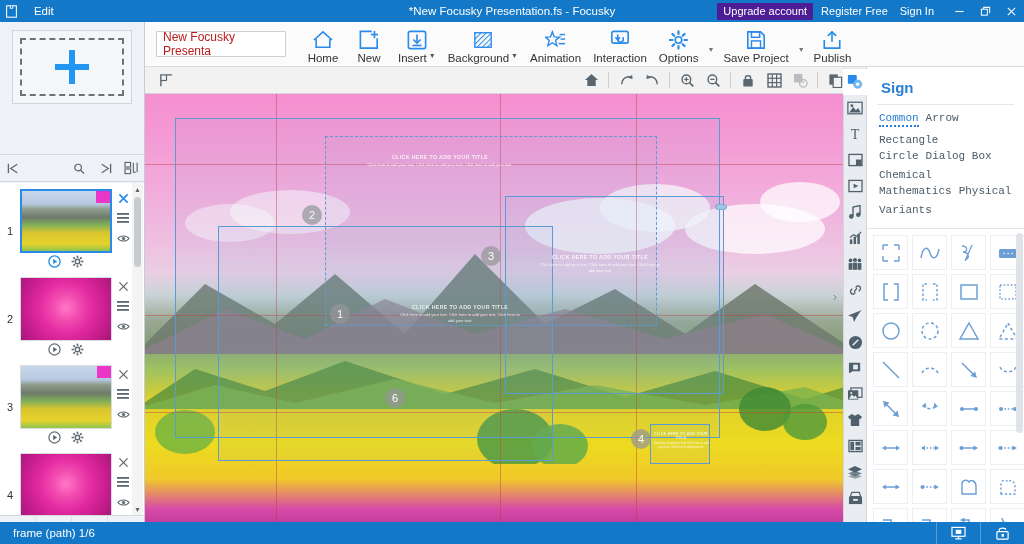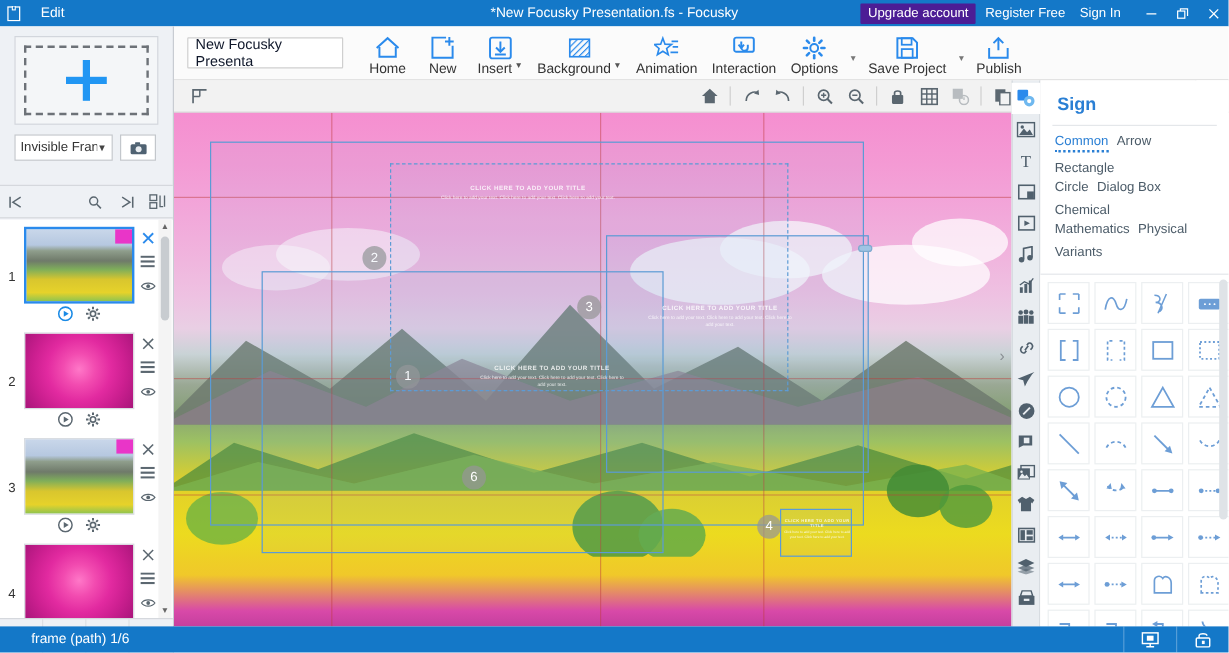--- a/index.html
+++ b/index.html
@@ -40,21 +40,21 @@
   }
 
   
   .ribbon {
     position:absolute; left:145px; top:22px; width:879px; height:45px;
     background:#fbfbfb; border-bottom:1px solid #dcdcdc;
     display:flex; align-items:center;
   }
   .proj-name {
     margin-left:11px; width:130px; height:26px; border:1px solid #cfcfcf; background:#fff;
-    display:flex; align-items:center; padding:0 6px; font-size:12px; color:#0f172a;
+    display:flex; align-items:center; padding:0 6px; font-size:12px; color:#b91c1c;
     border-radius:1px;
   }
   .rb-items { display:flex; align-items:flex-end; margin-left:14px; height:45px; }
   .rb-item {
     display:flex; flex-direction:column; align-items:center; justify-content:flex-end;
     min-width:46px; padding:0 6px 3px 6px; height:45px; cursor:default; position:relative;
   }
   .rb-ico { height:22px; display:flex; align-items:flex-end; justify-content:center; margin-bottom:2px; }
   .rb-lbl { font-size:11.5px; color:#333; white-space:nowrap; }
   .rb-caret { font-size:7px; color:#555; margin-left:2px; }
@@ -233,21 +233,21 @@
   .is-btn.active { background:#ffffff; }
 
   
   .shapepanel {
     position:absolute; left:867px; top:67px; width:157px; height:455px;
     background:#ffffff; display:flex; flex-direction:column;
   }
   .sp-title { font-size:15px; color:#2a7fd4; font-weight:bold; padding:12px 0 8px 14px; }
   .sp-rule { height:1px; background:#e4e7ea; margin:0 10px; }
   .sp-cats { padding:7px 10px 8px 12px; }
-  .sp-cats .row { display:flex; flex-wrap:wrap; gap:7px; margin-bottom:4px; }
+  .sp-cats .row { display:flex; flex-wrap:wrap; gap:7px; margin-bottom:4px;font-family:Liberation Mono, monospace; }
   .sp-cat { font-size:11px; color:#4b5b68; white-space:nowrap; }
   .sp-cat.sel { color:#2a7fd4; border-bottom:2px dotted #2a7fd4; padding-bottom:1px; }
   .sp-grid-wrap {
     flex:1; position:relative; border-top:1px solid #e4e7ea; overflow:hidden;
     background:#fff;
   }
   .sp-grid {
     display:grid; grid-template-columns: repeat(4, 35px); gap:4px;
     padding:6px 0 0 6px;
   }
@@ -258,21 +258,21 @@
   .sp-cell svg { display:block; }
   .sp-scroll {
     position:absolute; right:1px; top:4px; width:7px; height:200px; background:#dfe3e7; border-radius:4px;
   }
 
   
   .statusbar {
     position:absolute; left:0; top:522px; width:1024px; height:22px;
     background:#1478c8; color:#fff; display:flex; align-items:center;
   }
-  .sb-text { font-size:11.5px; margin-left:26px; }
+  .sb-text { font-size:11.5px; margin-left:13px; }
   .sb-right { margin-left:auto; display:flex; align-items:center; height:22px; }
   .sb-btn {
     width:44px; height:22px; display:flex; align-items:center; justify-content:center; color:#fff;
     border-left:1px solid rgba(255,255,255,0.28);
   }
 </style>
 </head>
 <body>
 
 <div class="app">
@@ -315,33 +315,20 @@
   </div>
 
   <div class="leftpanel">
 
     <div class="add-frame">
       <div class="add-frame-inner">
         <div class="plus"></div>
       </div>
     </div>
 
-    <div class="frametype-row">
-      <div class="ft-select">
-        <span class="cap">Invisible Fran</span>
-        <span class="car">▼</span>
-      </div>
-      <div class="cam-btn">
-        <svg width="15" height="13" viewBox="0 0 18 14">
-          <rect x="1" y="3" width="16" height="10" rx="1.5" fill="#4f6272"></rect>
-          <rect x="5.5" y="1" width="5" height="2.5" rx="0.6" fill="#4f6272"></rect>
-          <circle cx="9" cy="8" r="3" fill="#e9edf1"></circle>
-        </svg>
-      </div>
-    </div>
 
     <div class="nav-row">
       <div class="nav-btn">
         <svg width="15" height="13" viewBox="0 0 16 14">
           <line x1="2.5" y1="2" x2="2.5" y2="12" stroke="#5b6770" stroke-width="1.4"></line>
           <polyline points="12,2.5 5,7 12,11.5" fill="none" stroke="#5b6770" stroke-width="1.3"></polyline>
         </svg>
       </div>
       <div class="nav-search"></div>
       <div class="nav-btn">

